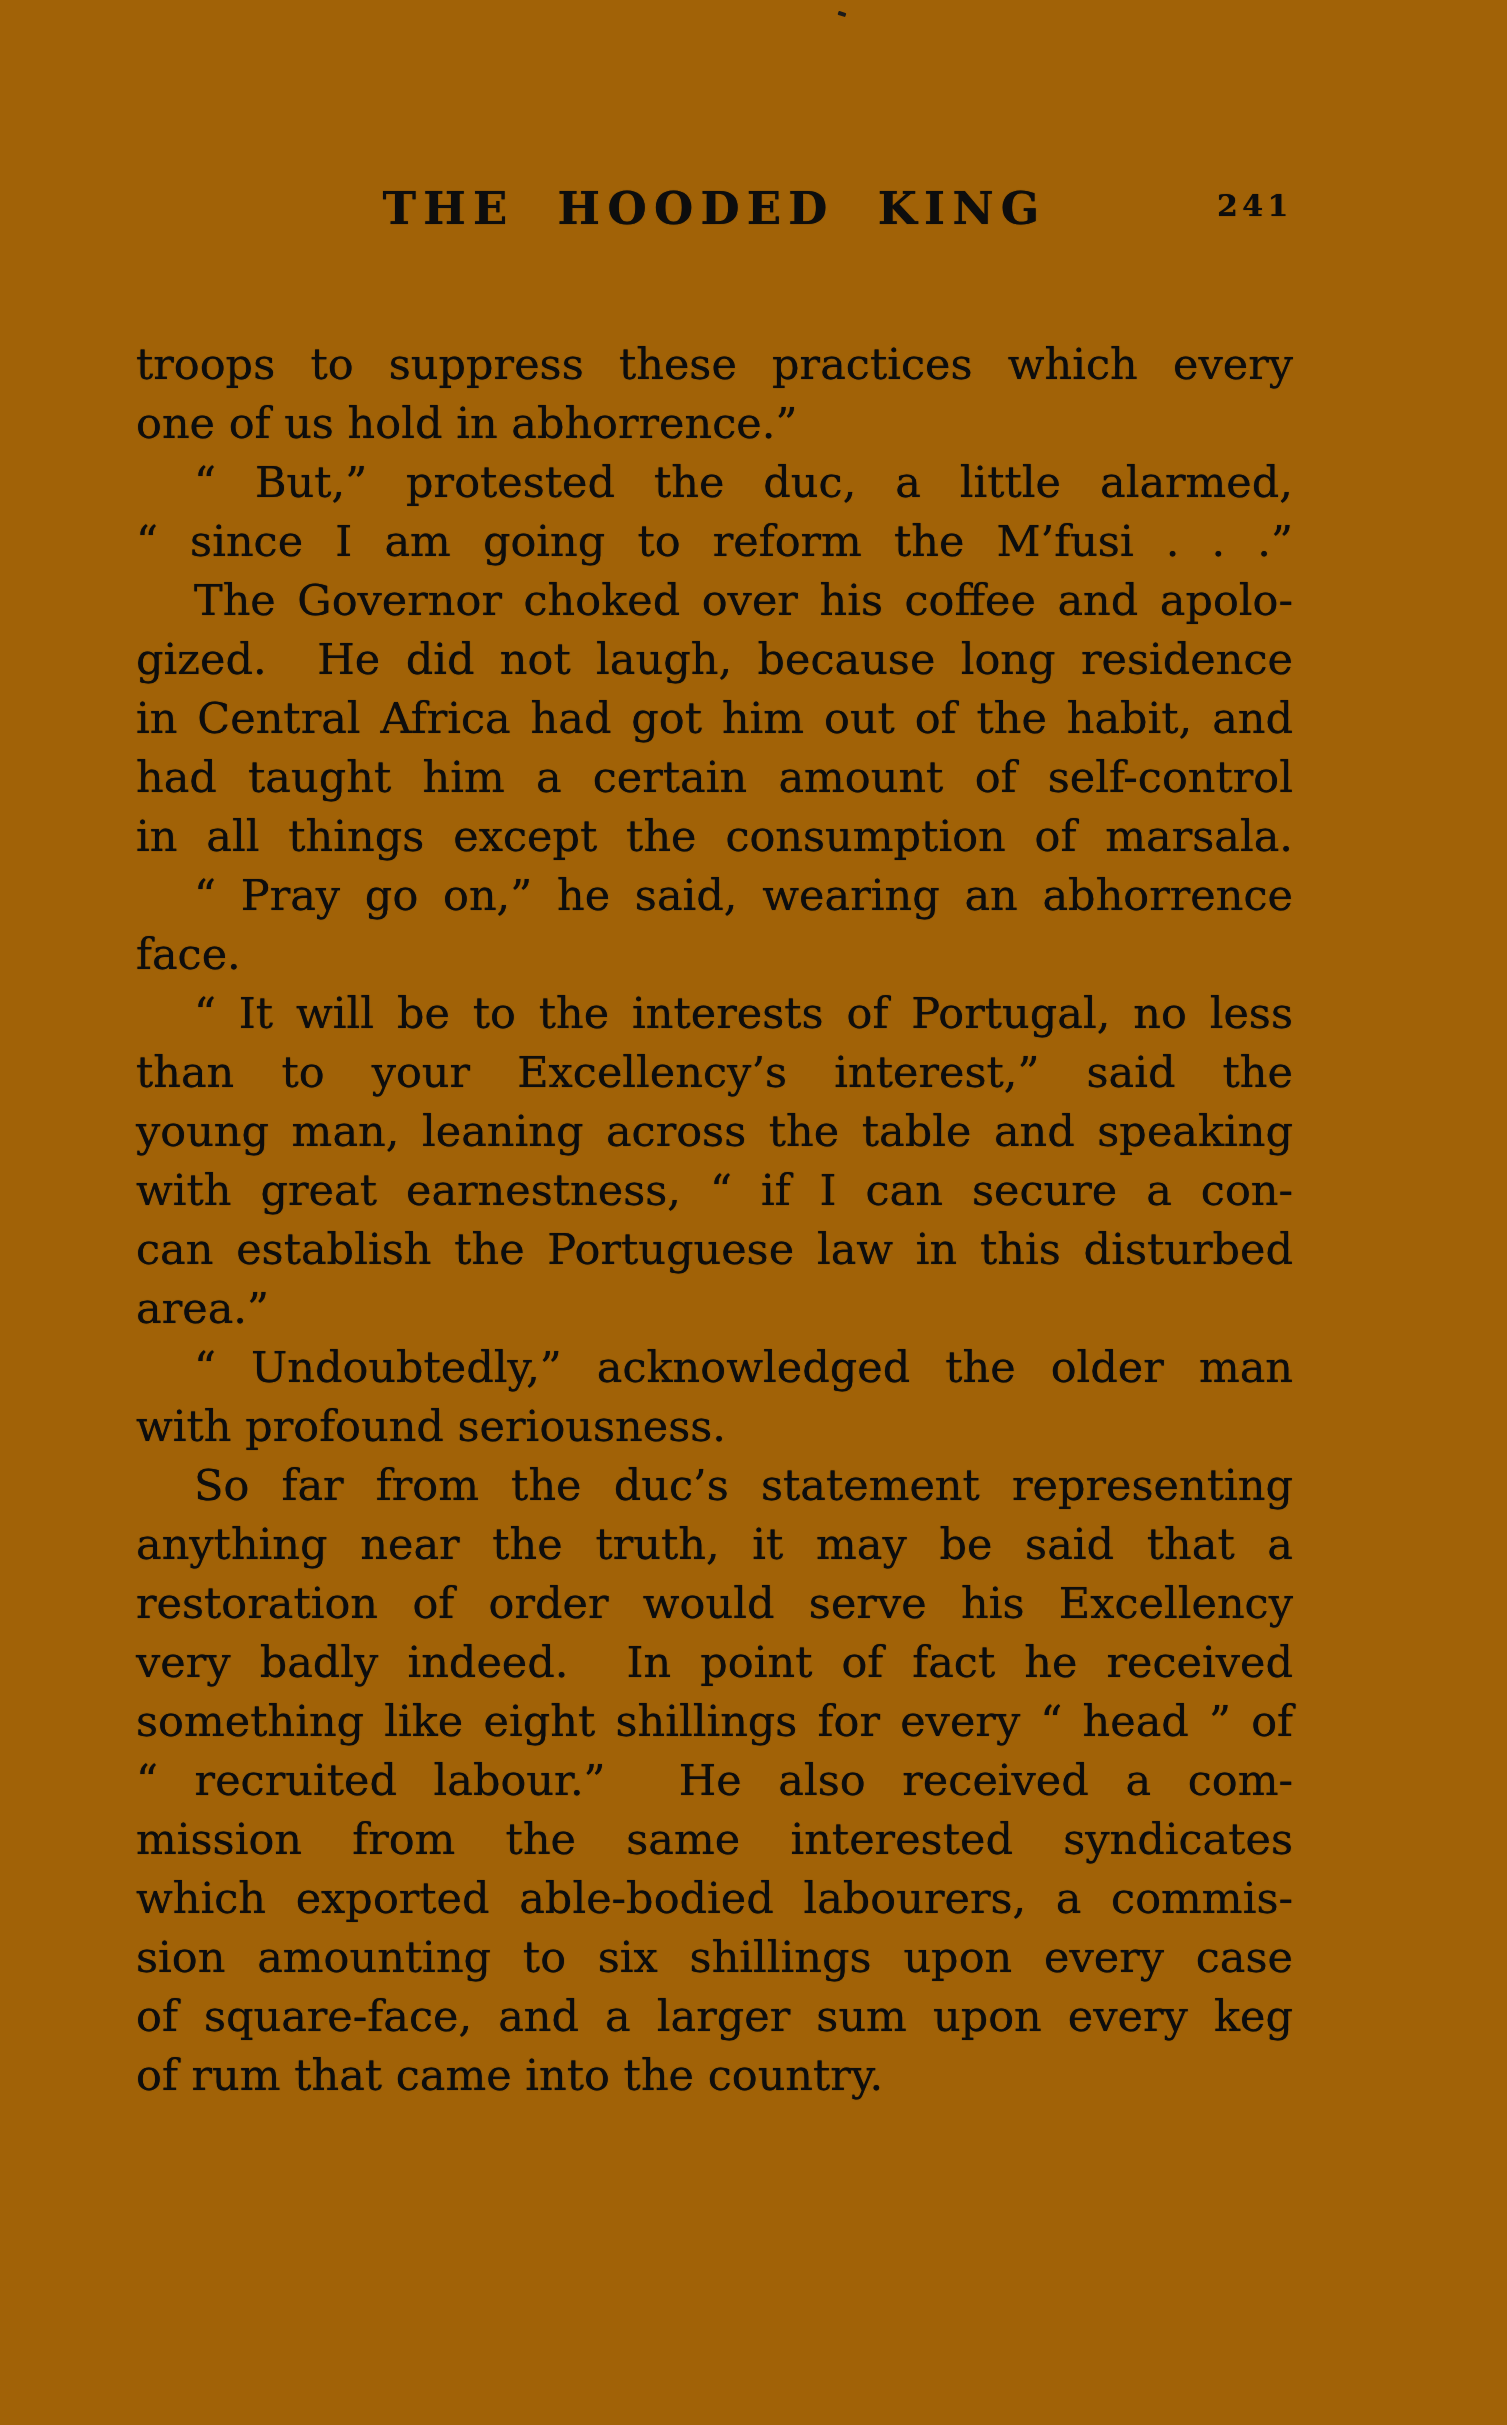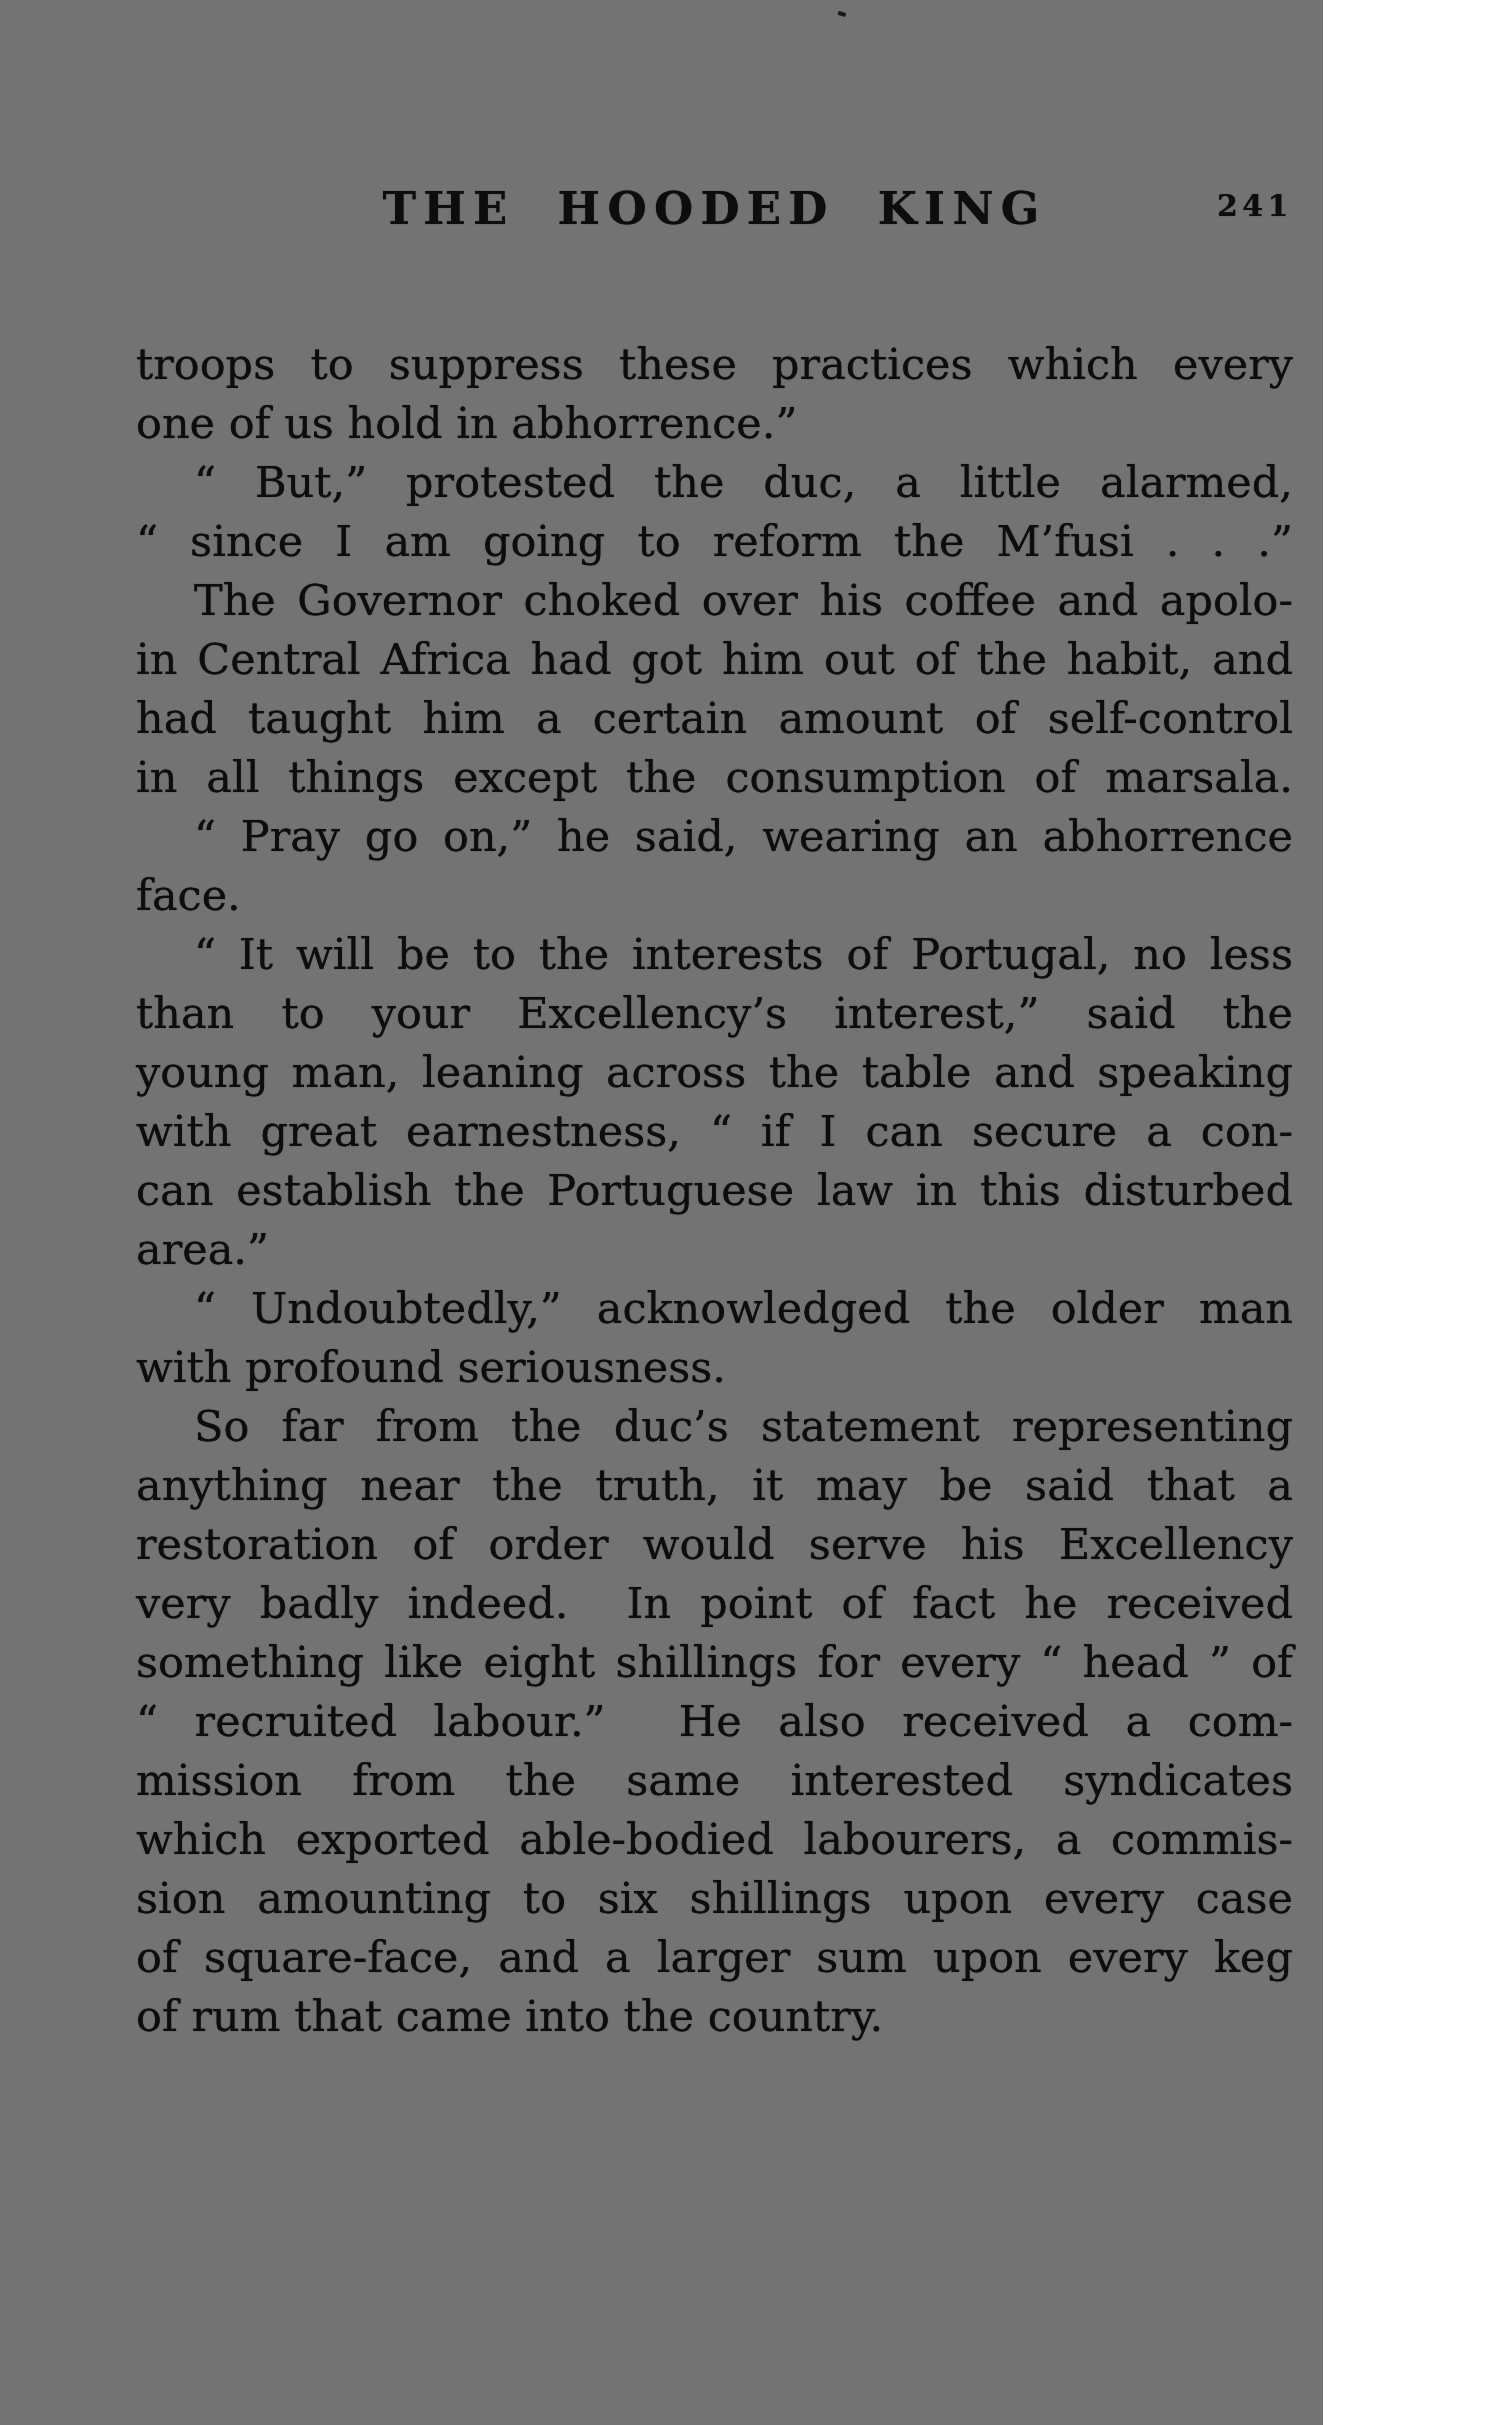--- a/index.html
+++ b/index.html
@@ -1,20 +1,20 @@
 <!DOCTYPE html>
 <html style="font-size:14.6px"><head>
 <meta charset="utf-8">
 <style>
   html, body { margin: 0; padding: 0; background: #ffffff; }
   .page {
     position: relative;
-    width: 1323px;
+    width: 1507px;
     height: 2426px;
-    background: #737373;
+    background: #a16207;
     overflow: hidden;
     font-family: "DejaVu Serif", serif;
     color: #0d0d0d;
   }
   .header {
     position: absolute;
     top: 182px;
     left: 136px;
     width: 1157px;
     height: 64px;
@@ -79,20 +79,21 @@
     <div class="title">THE HOODED KING</div>
     <div class="pagenum">241</div>
   </div>
 
   <div class="bodytext">
       <div class="line">troops to suppress these practices which every</div>
       <div class="line left">one of us hold in abhorrence.”</div>
       <div class="line indent">“ But,” protested the duc, a little alarmed,</div>
       <div class="line">“ since I am going to reform the M’fusi . . .”</div>
       <div class="line indent">The Governor choked over his coffee and apolo-</div>
+      <div class="line">gized.&nbsp; He did not laugh, because long residence</div>
       <div class="line">in Central Africa had got him out of the habit, and</div>
       <div class="line">had taught him a certain amount of self-control</div>
       <div class="line">in all things except the consumption of marsala.</div>
       <div class="line indent">“ Pray go on,” he said, wearing an abhorrence</div>
       <div class="line left">face.</div>
       <div class="line indent">“ It will be to the interests of Portugal, no less</div>
       <div class="line">than to your Excellency’s interest,” said the</div>
       <div class="line">young man, leaning across the table and speaking</div>
       <div class="line">with great earnestness, “ if I can secure a con-</div>
       <div class="line">can establish the Portuguese law in this disturbed</div>

